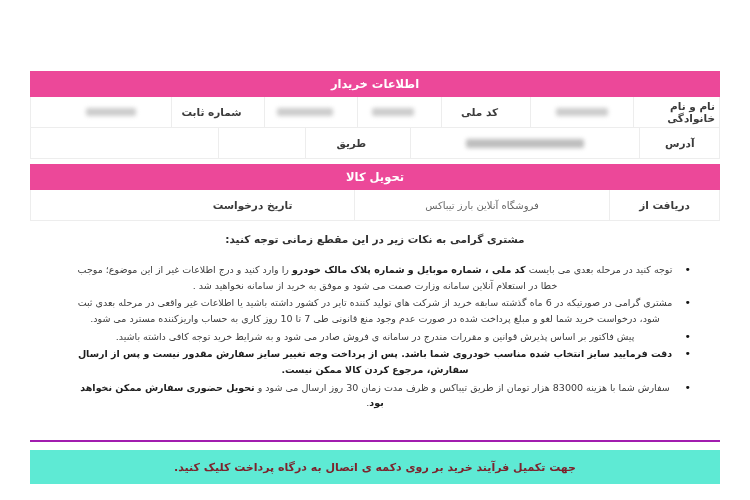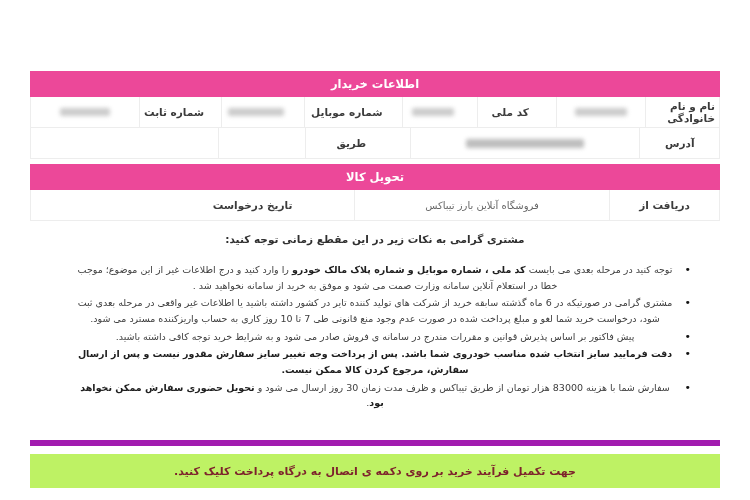--- a/index.html
+++ b/index.html
@@ -45,39 +45,39 @@
     display:inline-block;height:8px;border-radius:2px;
     background:#bfbfbf;filter:blur(2px);opacity:.8;
   }
   .bv-name{width:52px;} .bv-code{width:42px;} .bv-mob{width:56px;}
   .bv-fix{width:50px;}  .bv-addr{width:118px;height:9px;background:#adadad;}
 
   .gap4{height:5px;}
 
   
   .notes{
-    padding:8px 14px 12px;border-bottom:6px solid #a21caf;
+    padding:8px 14px 12px;border-bottom:2px solid #a21caf;
   }
   .notes-heading{
     text-align:center;font-size:10.5px;font-weight:bold;color:#2f2f2f;
     margin:4px 0 9px;
   }
   ul.notes-list{list-style:none;margin:17px;padding:0;}
   ul.notes-list li{
     position:relative;text-align:center;font-size:9.5px;color:#3d3d3d;
     line-height:1.65;padding:0 12px;margin-bottom:2px;
   }
   ul.notes-list li::before{
     content:"\2022";position:absolute;right:-2px;top:-1px;
     color:#111;font-size:11px;
   }
   ul.notes-list li b{color:#1e1e1e;}
 
   .cta-banner{
-    margin-top:8px;height:34px;background:#bef264;
+    margin-top:8px;height:34px;background:#5eead4;
     display:flex;align-items:center;justify-content:center;
     font-size:11px;font-weight:bold;color:#7d222c;
   }
 
   .btn-wrap{display:flex;justify-content:center;margin-top:22px;}
   .pay-btn{
     width:112px;height:37px;background:#c01722;color:#ffffff;
     border:none;border-radius:4px;font-size:10px;cursor:pointer;
     font-family:"DejaVu Sans","Liberation Sans",sans-serif;
     display:flex;align-items:center;justify-content:center;
@@ -97,21 +97,20 @@
   <div class="info-table">
     <div class="info-row">
       <div class="cell w-name-l lbl">نام و نام خانوادگی</div>
       <div class="cell w-name-v">
           <span class="blur-val bv-name"></span>
         </div>
       <div class="cell w-code-l lbl">کد ملی</div>
       <div class="cell w-code-v">
           <span class="blur-val bv-code"></span>
         </div>
-      <div class="cell w-mob-l lbl">شماره موبایل</div>
       <div class="cell w-mob-v">
           <span class="blur-val bv-mob"></span>
         </div>
       <div class="cell w-fix-l lbl">شماره ثابت</div>
       <div class="cell w-fix-v">
           <span class="blur-val bv-fix"></span>
         </div>
     </div>
     <div class="info-row">
       <div class="cell w-name-l lbl">آدرس</div>

